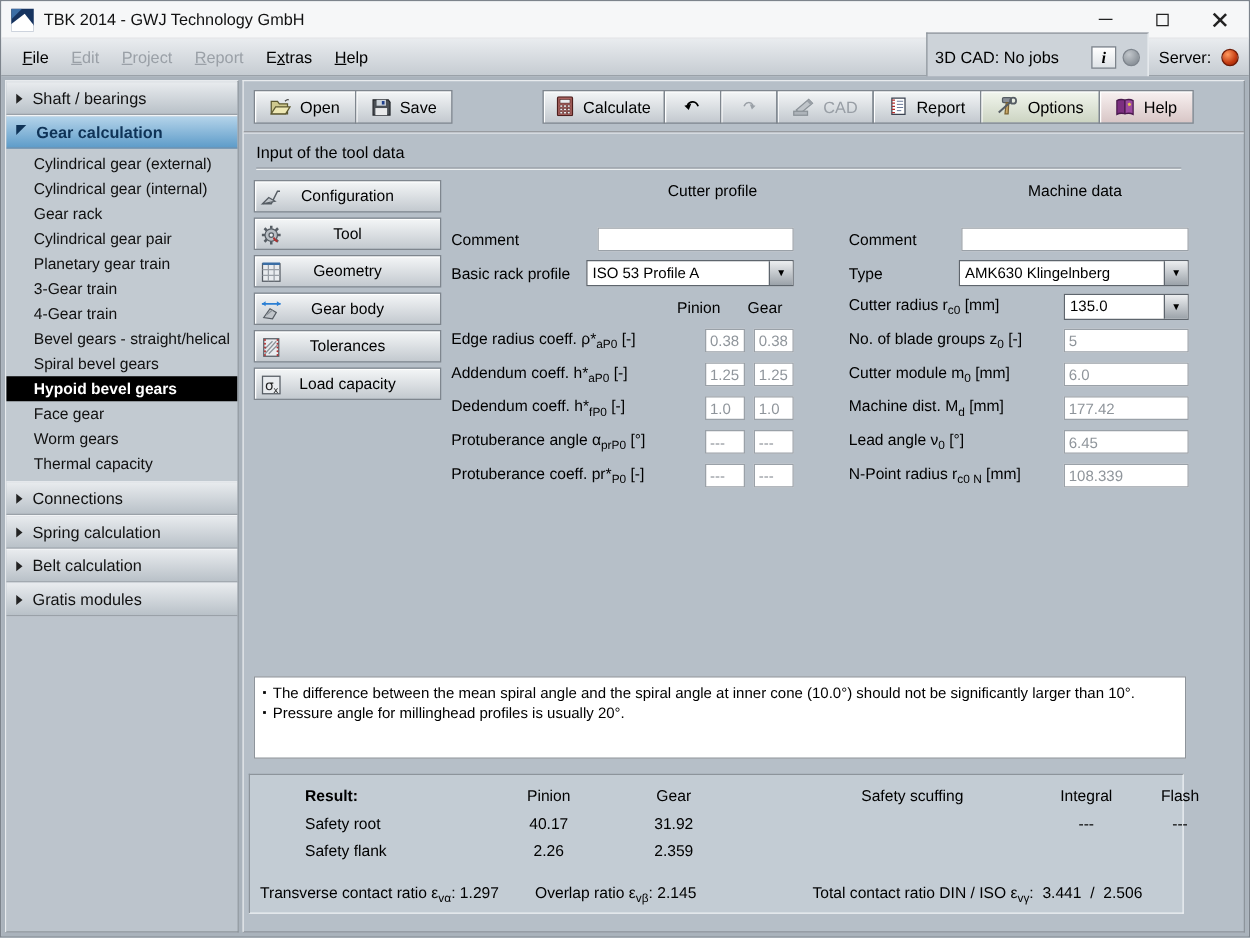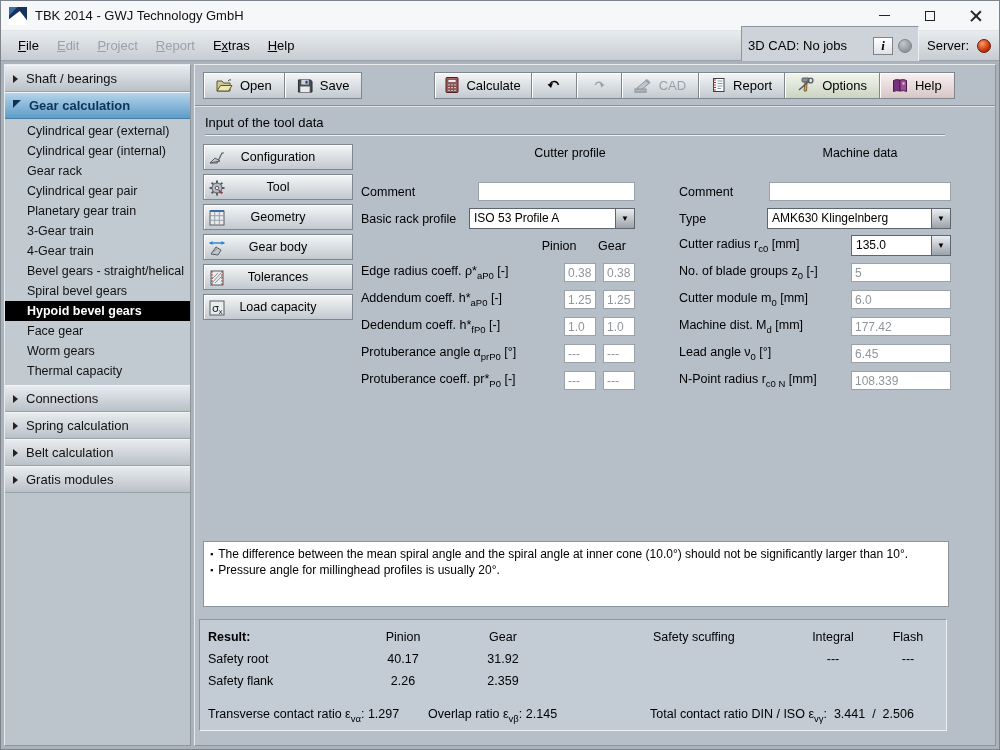--- a/index.html
+++ b/index.html
@@ -97,21 +97,21 @@
   .combo-text { flex:1; font-size:12px; color:#000; padding:2px 4px; white-space:nowrap; overflow:hidden; }
   .combo-arrow { width:19px; background:linear-gradient(#eceef0,#9ba2a9); border-left:1px solid #5e656d; display:flex; align-items:center; justify-content:center; font-size:8px; color:#000; }
 
   
   .notes { position:absolute; left:8px; top:405px; width:746px; height:66px; background:#fff; border:1px solid #8d949b; padding:4px 6px; }
   .note-line { font-size:12px; color:#000; line-height:16px; display:flex; }
   .note-bullet { margin-right:5px; font-size:9px; line-height:16px; }
 
   
   .result { position:absolute; left:4px; top:483px; width:748px; height:112px; background:#c3ccd4; border:1px solid; border-color:#8d949b #eef1f3 #eef1f3 #8d949b; padding:6px 8px; font-size:12.5px; }
-  .rgrid { display:grid; grid-template-columns:150px 90px 110px 95px 140px 80px 70px; align-items:center; }
+  .rgrid { display:grid; grid-template-columns:150px 90px 110px 95px 140px 80px 70px; align-items:center;margin-left:36px; }
   .rgrid .c { text-align:center; }
   .rgrid > div { height:22px; line-height:22px; }
   .rbold { font-weight:bold; }
   .rbottom { display:grid; grid-template-columns:220px 222px auto; margin-top:15px; }
   .rbottom sub { font-size:9.5px; }
 </style>
 </head>
 <body>
 
 <div class="window">

